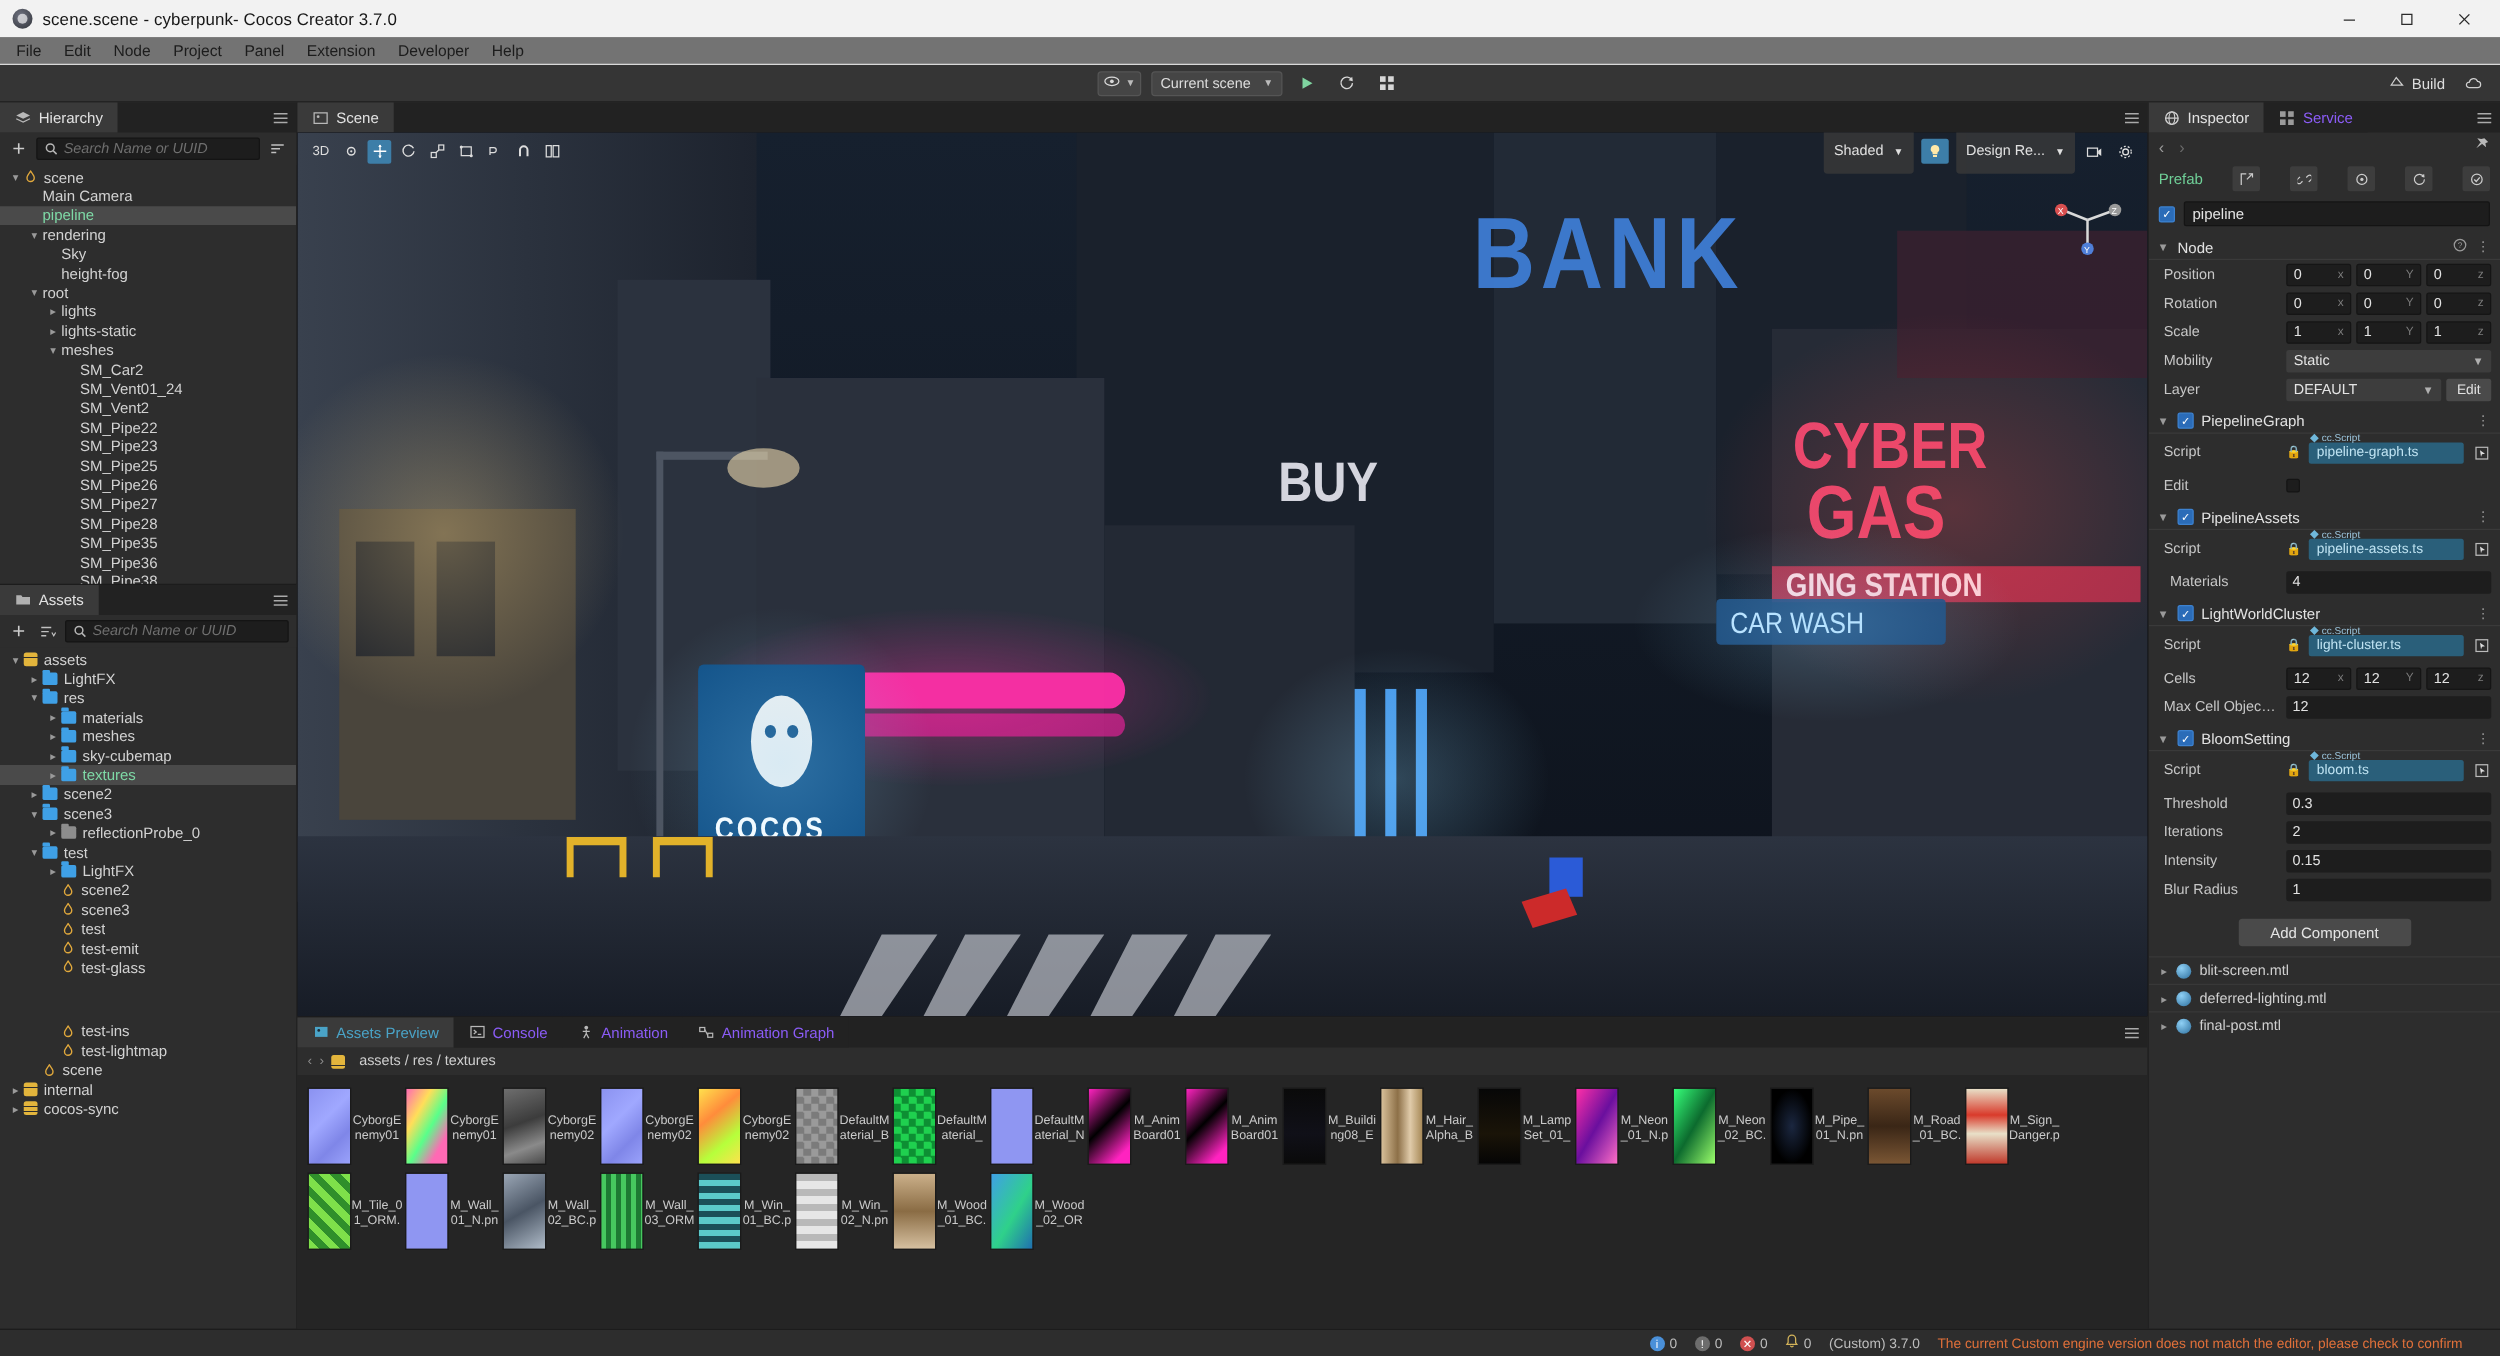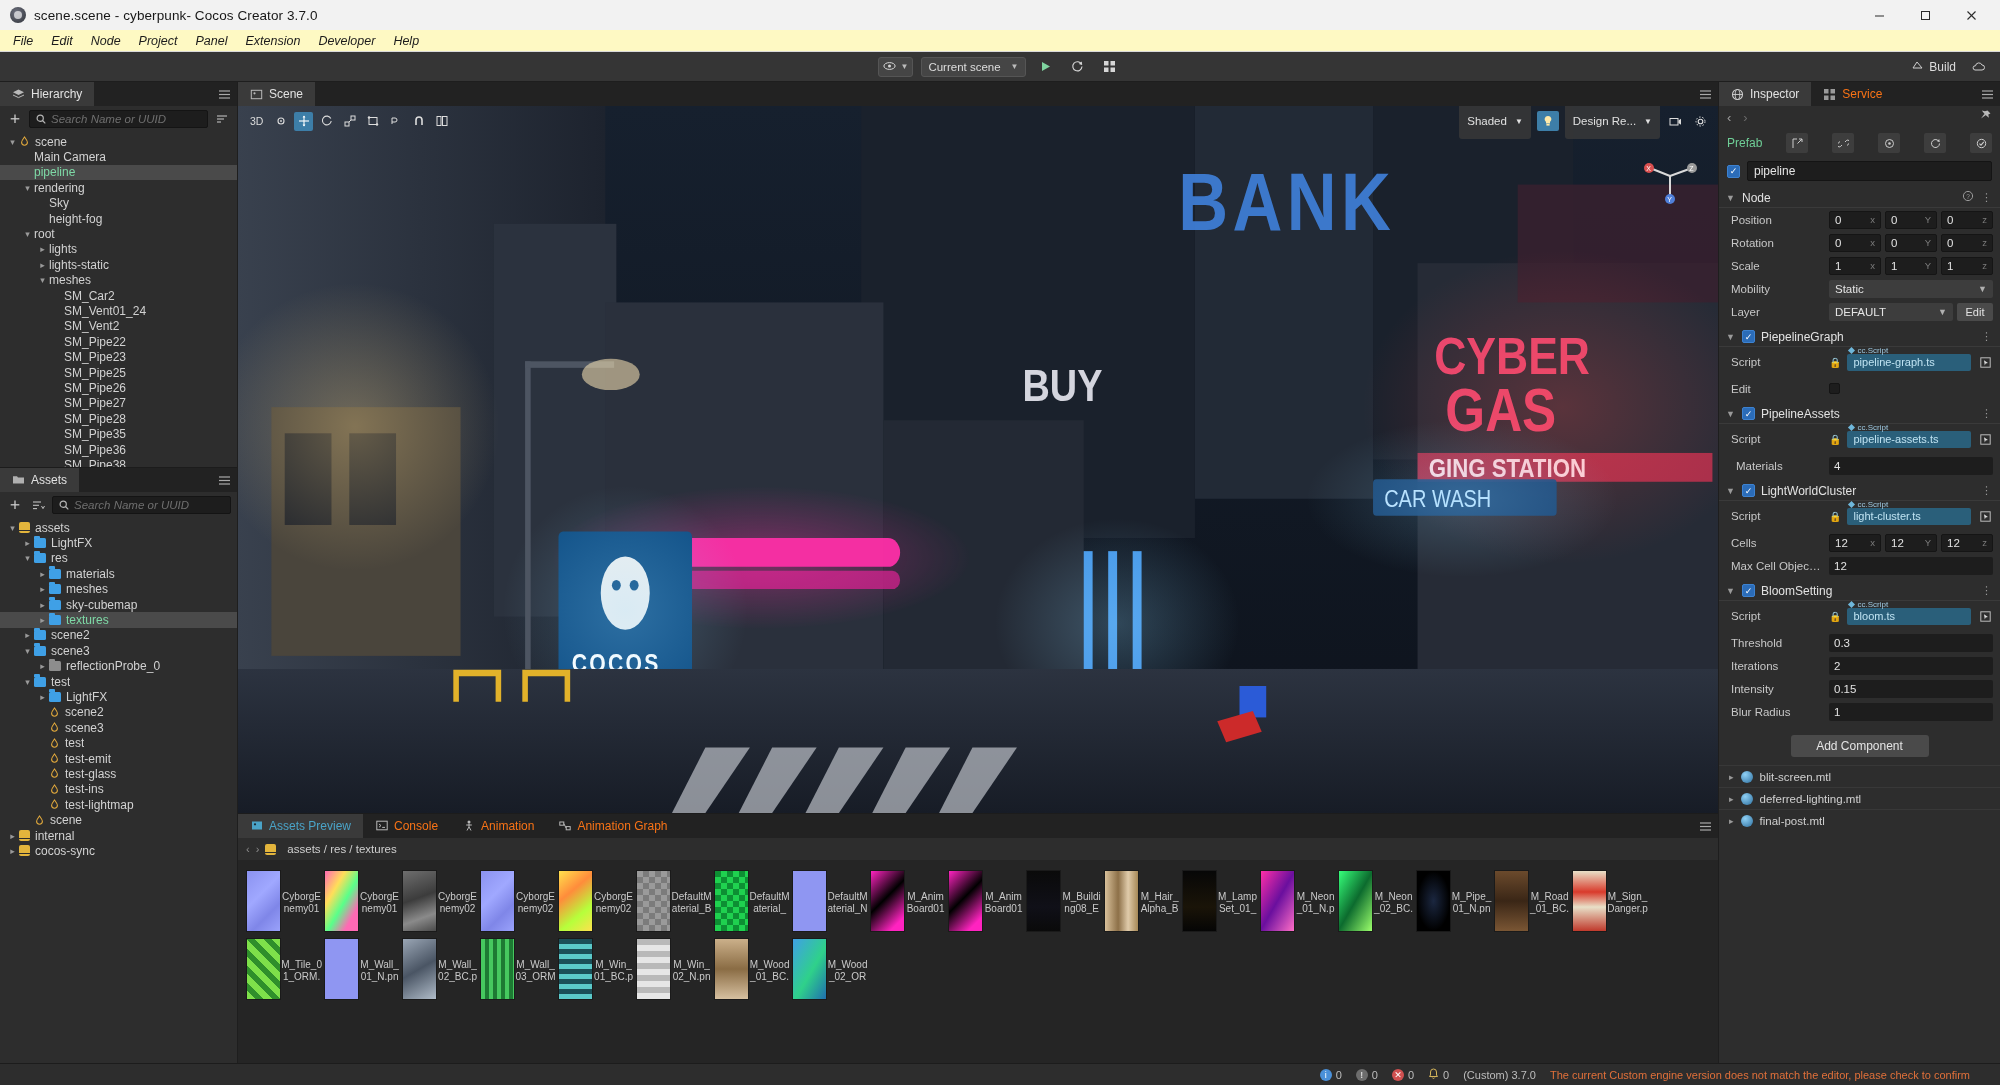--- a/index.html
+++ b/index.html
@@ -17,22 +17,22 @@
   .tb-logo { width:16px; height:16px; border-radius:50%;
              background:radial-gradient(circle at 40% 35%,#6f7280,#2f3238); margin:0 8px 0 4px; position:relative;}
   .tb-logo::after{content:"";position:absolute;inset:4px;border-radius:50%;background:#e9e9ec;opacity:.75;}
   .tb-title { font-size:13.5px; color:#171717; letter-spacing:.1px; }
   .tb-spacer { flex:1; }
   .tb-btn { width:46px; height:30px; display:flex; align-items:center; justify-content:center;
             color:#2a2a2a; font-size:14px; }
   .tb-btn svg{display:block;}
 
   
-  .menubar { height:22px; background:#fef9c3; display:flex; align-items:center;
-             padding:0 4px; flex:0 0 22px; border-bottom:1px solid #d9d9d9;font-style:italic; }
+  .menubar { height:22px; background:#737373; display:flex; align-items:center;
+             padding:0 4px; flex:0 0 22px; border-bottom:1px solid #d9d9d9; }
   .menubar .mi { color:#1c1c1c; font-size:12.5px; padding:2px 9px; line-height:16px; border-radius:2px; }
 
   
   .toolbar { height:30px; background:#353535; border-bottom:1px solid #1e1e1e;
              display:flex; align-items:center; flex:0 0 30px; position:relative; }
   .tool-center { position:absolute; left:0; right:0; display:flex; justify-content:center;
                  align-items:center; gap:8px; }
   .tb-pill { height:20px; background:#454545; border:1px solid #555; border-radius:3px;
              display:flex; align-items:center; padding:0 6px; gap:4px; color:#ddd; font-size:11.5px; }
   .tb-pill.sm{padding:0 4px;}
@@ -42,21 +42,21 @@
   .build-btn { display:flex; align-items:center; gap:5px; color:#ddd; font-size:12px; }
 
   
   .main { flex:1; display:flex; min-height:0; background:#252525; }
 
   
   .panel { display:flex; flex-direction:column; background:#2d2d2d; min-height:0; }
   .panel-tabs { height:24px; background:#222; display:flex; align-items:stretch;
                 flex:0 0 24px; position:relative;text-align:right; }
   .ptab { display:flex; align-items:center; gap:6px; padding:0 12px; font-size:12px;
-          color:#f97316; background:#222; }
+          color:#8b5cf6; background:#222; }
   .ptab.active { background:#3a3a3a; color:#e2e2e2; }
   .ptab .ico { width:13px; height:13px; display:inline-block; }
   .ptabs-menu { margin-left:auto; width:26px; display:flex; align-items:center; justify-content:center; color:#aaa; }
 
   .search-row { height:24px; display:flex; align-items:center; gap:5px; padding:0 6px;
                 background:#2d2d2d; flex:0 0 26px; }
   .sr-btn { width:18px; height:18px; display:flex; align-items:center; justify-content:center; color:#c6c6c6; }
   .search-box { flex:1; height:18px; background:#1d1d1d; border:1px solid #141414; border-radius:2px;
                 display:flex; align-items:center; gap:5px; padding:0 6px; }
   .search-box .ph { color:#6f6f6f; font-size:11.5px; font-style:italic; }
@@ -534,21 +534,21 @@
                 </svg></span>
               <span class="tlabel">test-emit</span>
             </div>
             <div class="trow" style="padding-left: 36px;">
               <span class="arrow"></span>
               <span class="scene-ico"><svg width="11" height="11" viewBox="0 0 11 11">
                   <path d="M5.5 1C4 3 2.6 4.6 2.6 6.3a2.9 2.9 0 0 0 5.8 0C8.4 4.6 7 3 5.5 1z" fill="none" stroke="#e0a83c" stroke-width="1.1"></path>
                 </svg></span>
               <span class="tlabel">test-glass</span>
             </div>
-            <div class="trow" style="padding-left: 36px;">
+            <div class="trow" style="padding-left: 36px; margin-top: 36px;">
               <span class="arrow"></span>
               <span class="scene-ico"><svg width="11" height="11" viewBox="0 0 11 11">
                   <path d="M5.5 1C4 3 2.6 4.6 2.6 6.3a2.9 2.9 0 0 0 5.8 0C8.4 4.6 7 3 5.5 1z" fill="none" stroke="#e0a83c" stroke-width="1.1"></path>
                 </svg></span>
               <span class="tlabel">test-ins</span>
             </div>
             <div class="trow" style="padding-left: 36px;">
               <span class="arrow"></span>
               <span class="scene-ico"><svg width="11" height="11" viewBox="0 0 11 11">
                   <path d="M5.5 1C4 3 2.6 4.6 2.6 6.3a2.9 2.9 0 0 0 5.8 0C8.4 4.6 7 3 5.5 1z" fill="none" stroke="#e0a83c" stroke-width="1.1"></path>

